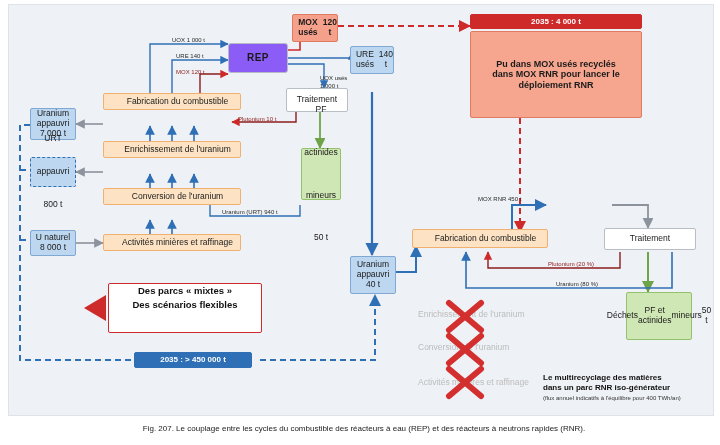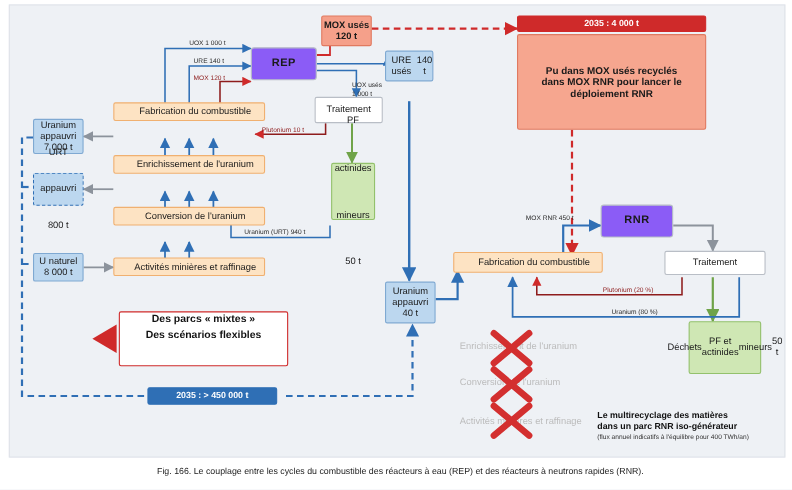--- a/index.html
+++ b/index.html
@@ -251,21 +251,21 @@
 
   <div class="box orange" style="left:103px;top:93px;width:138px;height:17px;">Fabrication du combustible</div>
   <div class="box orange" style="left:103px;top:141px;width:138px;height:17px;">Enrichissement de l'uranium</div>
   <div class="box orange" style="left:103px;top:188px;width:138px;height:17px;">Conversion de l'uranium</div>
   <div class="box orange" style="left:103px;top:234px;width:138px;height:17px;">Activités minières et raffinage</div>
 
   <div class="box grey" style="left:228px;top:43px;width:60px;height:30px;">REP</div>
 
   <div class="box white" style="left:286px;top:88px;width:62px;height:24px;">Traitement</div>
 
-  <div class="box salmon" style="left:292px;top:14px;width:46px;height:28px;flex-direction:column;">
+  <div class="box salmon" style="left:292px;top:14px;width:46px;height:28px;flex-direction:row;">
     <span>MOX usés</span>
     <span>120 t</span>
   </div>
 
   <div class="box blue" style="left:350px;top:46px;width:44px;height:28px;flex-direction:row;">
     <span>URE usés</span>
     <span>140 t</span>
   </div>
 
   <div class="box green" style="left:301px;top:148px;width:40px;height:52px;flex-direction:column;gap:33px;">
@@ -279,21 +279,20 @@
     <span>Uranium</span>
     <span>appauvri</span>
     <span>40 t</span>
   </div>
 
   <div class="box redfill" style="left:470px;top:14px;width:172px;height:15px;">2035 : 4 000 t</div>
   <div class="box salmon2" style="left:470px;top:31px;width:172px;height:87px;padding:18px;font-size:9px;">Pu dans MOX usés recyclés dans MOX RNR pour lancer le déploiement RNR</div>
 
   <div class="box bluefill" style="left:134px;top:352px;width:118px;height:16px;">2035 : &gt; 450 000 t</div>
 
-  <div class="box grey" style="left:546px;top:186px;width:66px;height:30px;">RNR</div>
   <div class="box orange" style="left:412px;top:229px;width:136px;height:19px;">Fabrication du combustible</div>
   <div class="box white" style="left:604px;top:228px;width:92px;height:22px;">Traitement</div>
 
   <div class="box green" style="left:626px;top:292px;width:66px;height:48px;flex-direction:row;">
     <span>Déchets</span>
     <span>PF et actinides</span>
     <span>mineurs</span>
     <span>50 t</span>
   </div>
 
@@ -328,15 +327,15 @@
   <span class="lbl" style="left:176px;top:53px;">URE 140 t</span>
   <span class="lbl" style="left:176px;top:69px;color:#8e1c1c;">MOX 120 t</span>
   <span class="lbl" style="left:320px;top:75px;">UOX usés</span>
   <span class="lbl" style="left:320px;top:83px;">1 000 t</span>
   <span class="lbl" style="left:238px;top:116px;color:#8e1c1c;">Plutonium 10 t</span>
   <span class="lbl" style="left:222px;top:209px;">Uranium (URT) 940 t</span>
   <span class="lbl" style="left:478px;top:196px;">MOX RNR 450 t</span>
   <span class="lbl" style="left:548px;top:261px;color:#8e1c1c;">Plutonium (20 %)</span>
   <span class="lbl" style="left:556px;top:281px;">Uranium (80 %)</span>
 
-  <div class="caption">Fig. 166. Le couplage entre les cycles du combustible des réacteurs à eau (REP) et des réacteurs à neutrons rapides (RNR).</div>
+  <div class="caption">Fig. 207. Le couplage entre les cycles du combustible des réacteurs à eau (REP) et des réacteurs à neutrons rapides (RNR).</div>
 
 </div>
 
 </body></html>

